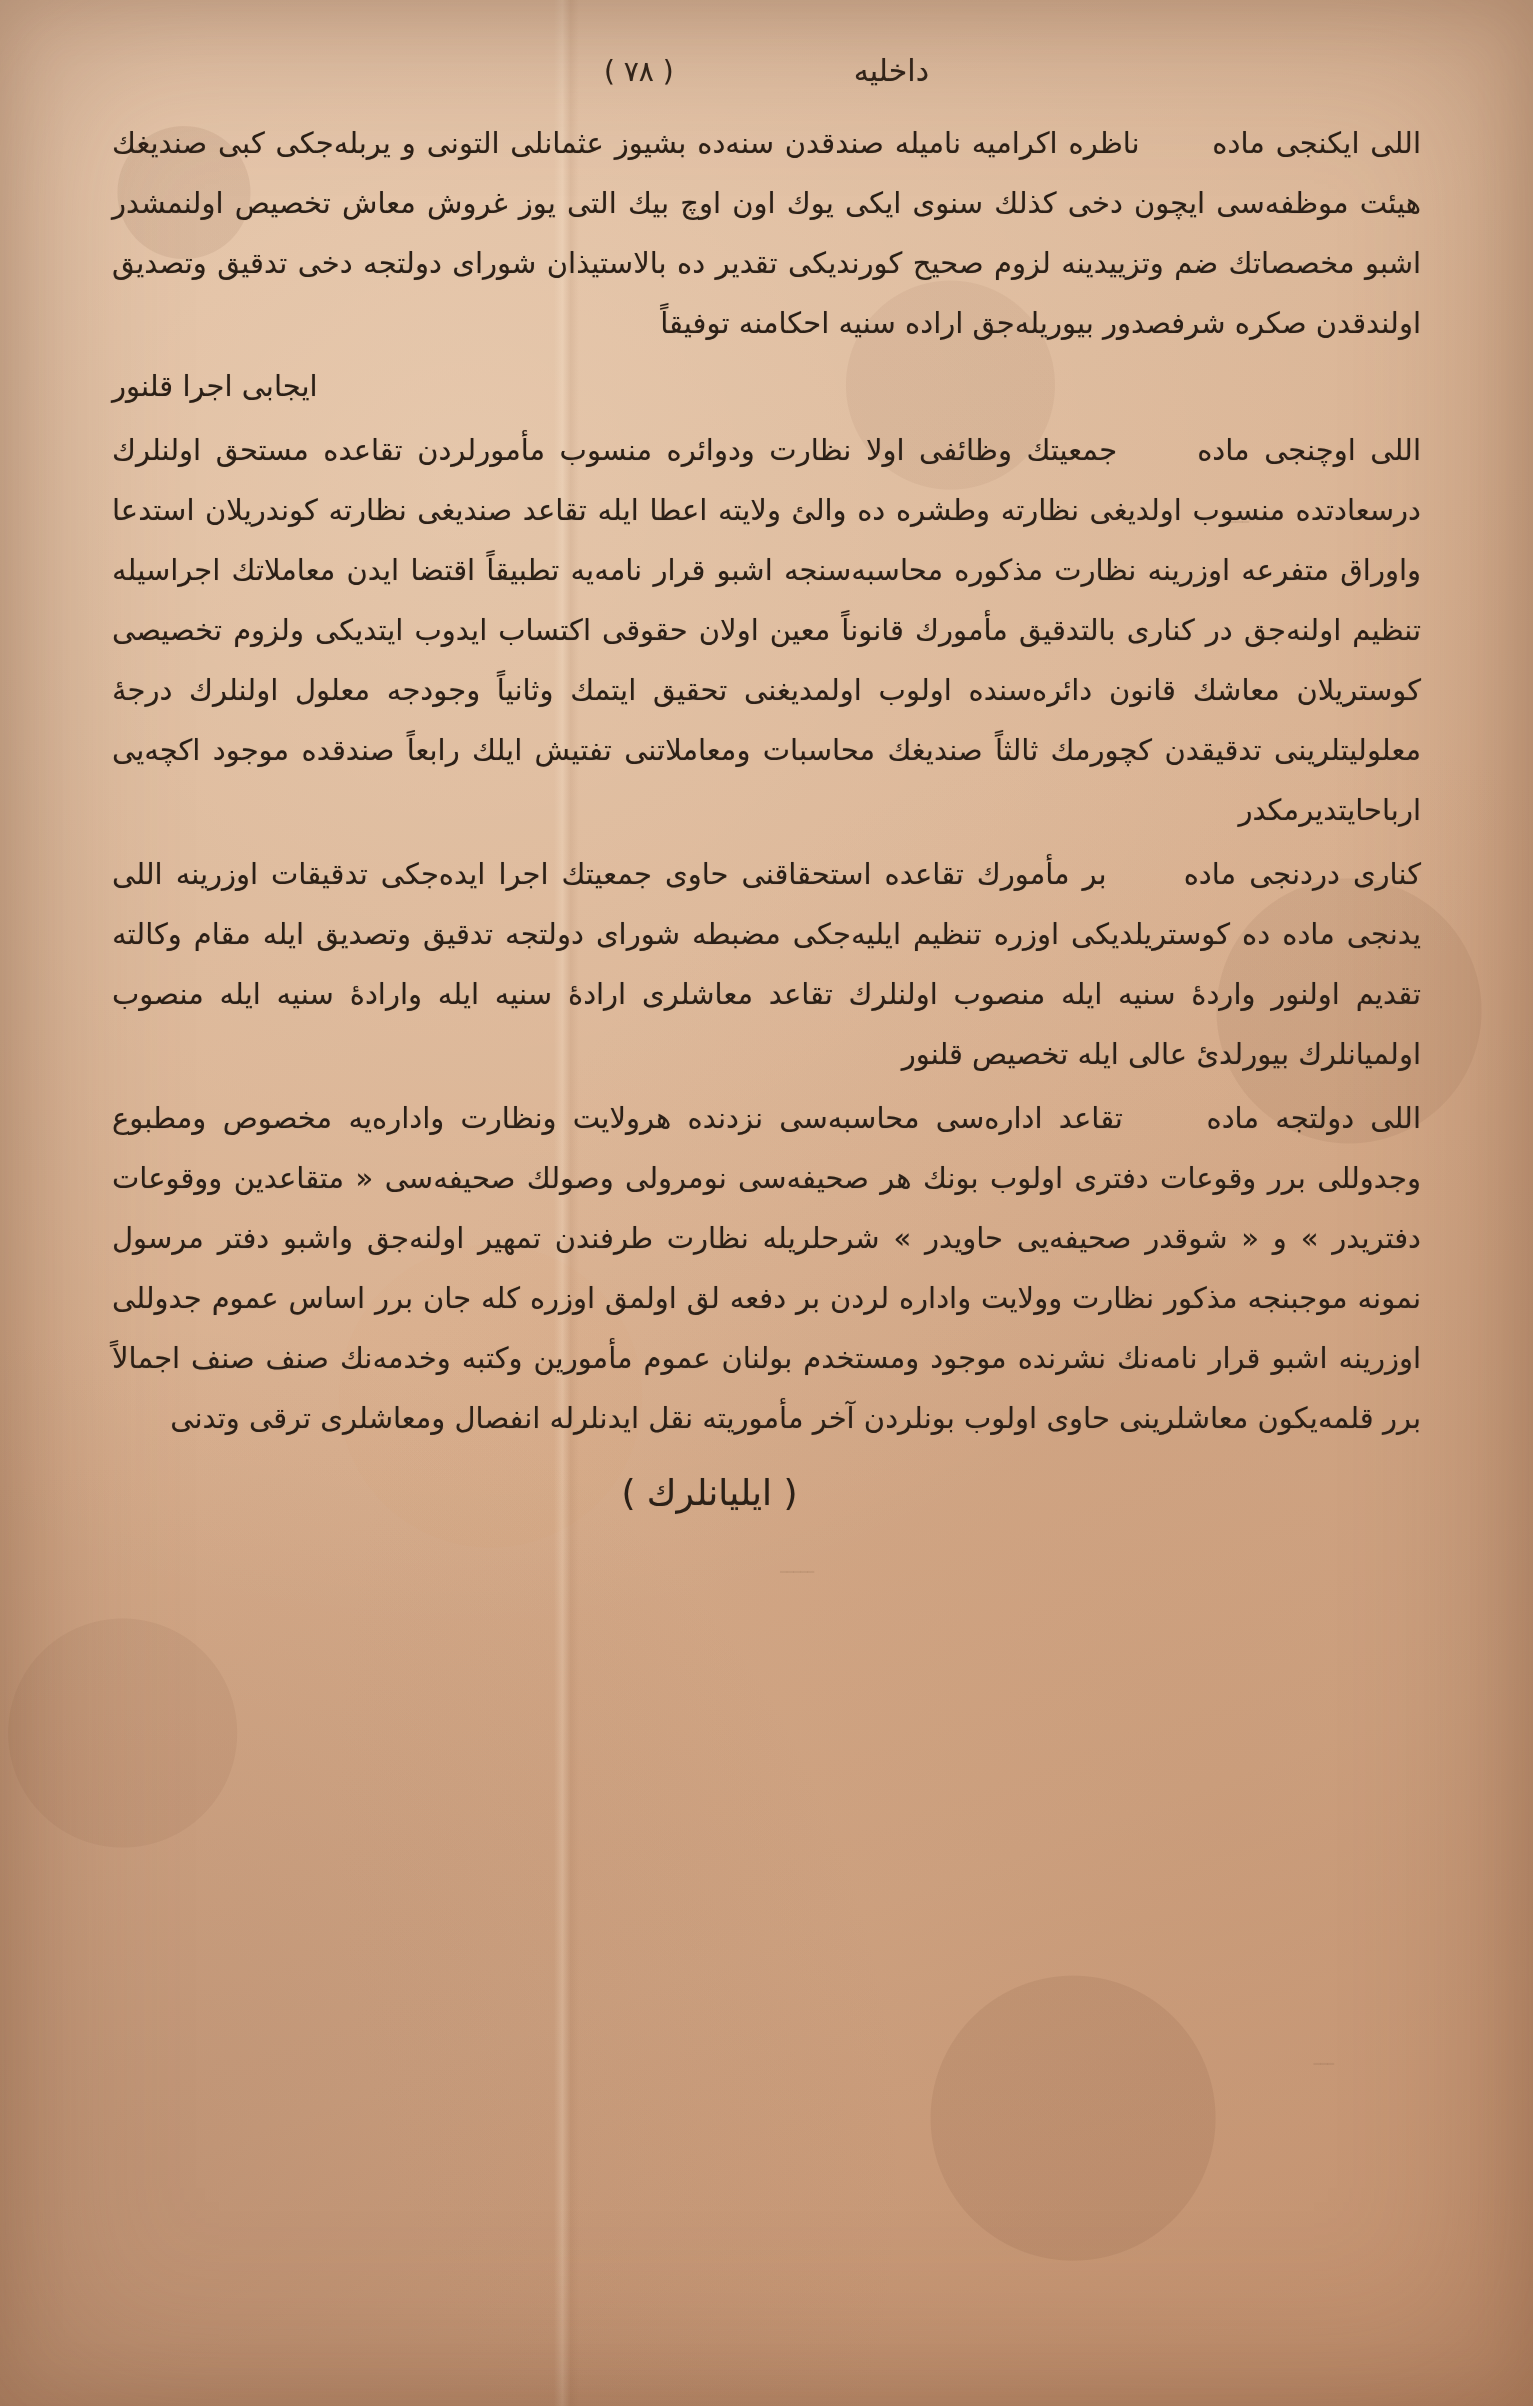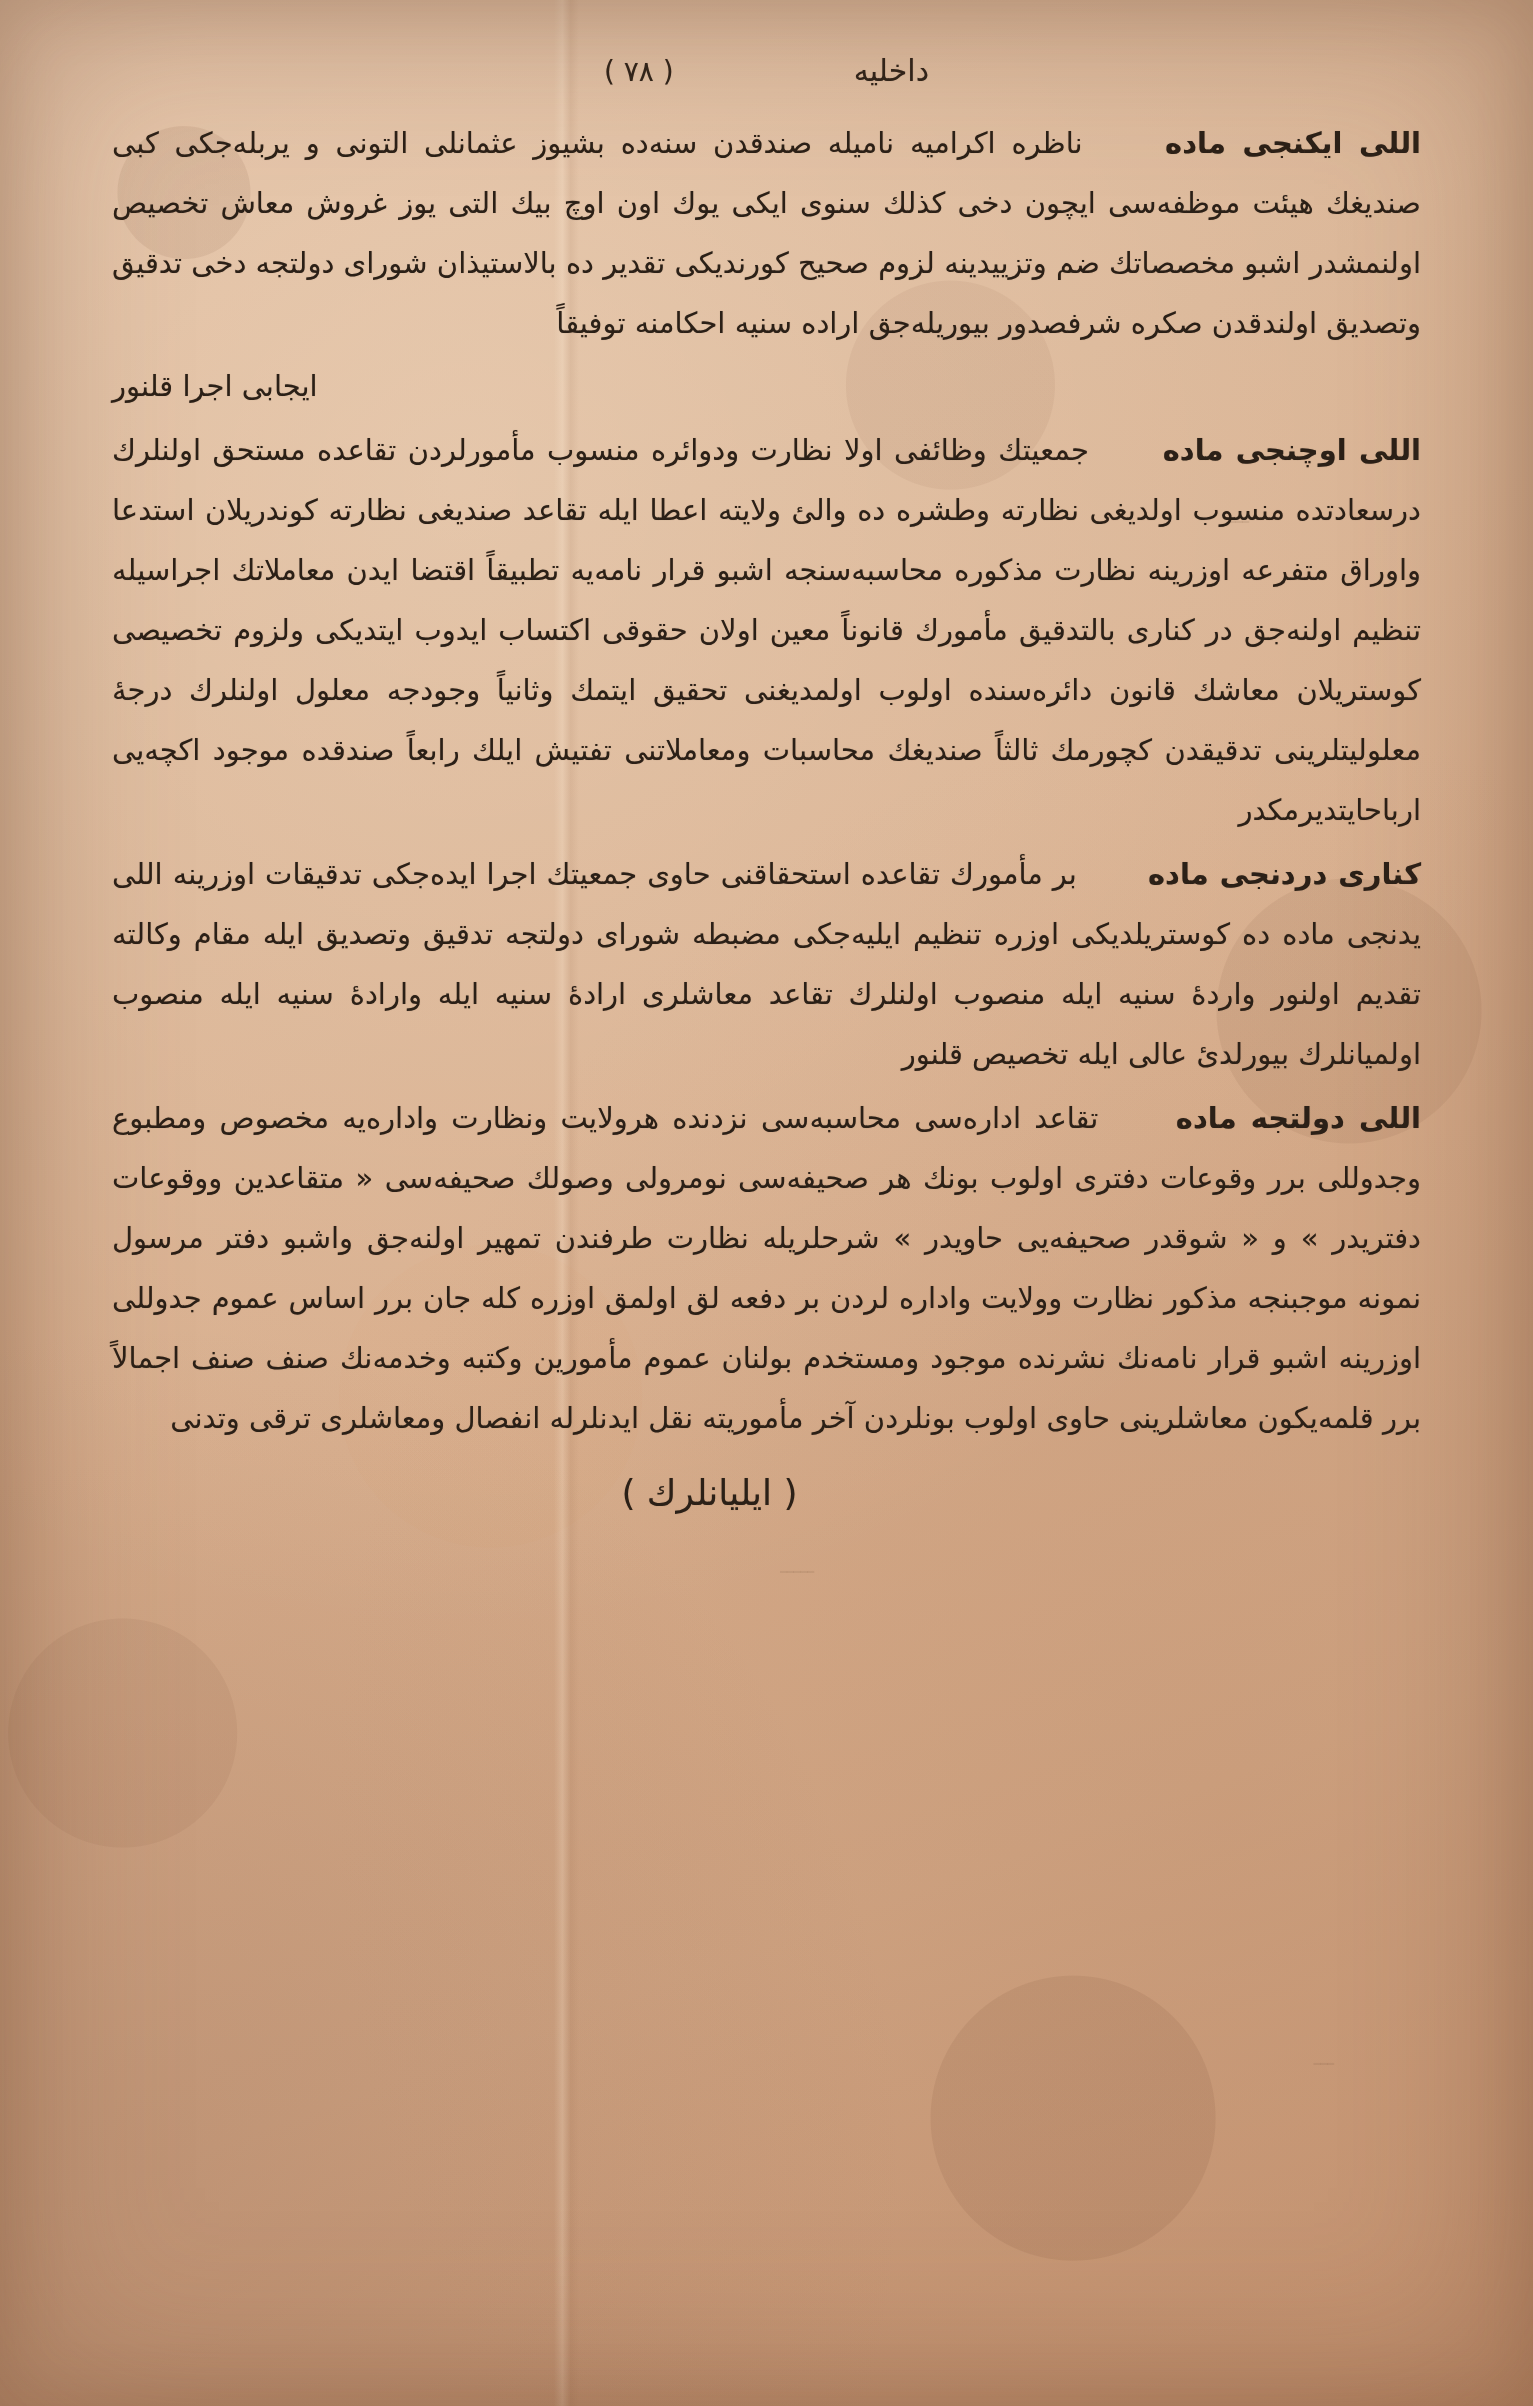--- a/index.html
+++ b/index.html
@@ -85,21 +85,20 @@
     line-height: 60px;
     color: #2b2017;
   }
   .para {
     margin: 0 0 3.8px 0;
     text-align: justify;
     text-justify: inter-word;
   }
   .para .marker {
     white-space: nowrap;
-    font-weight: bold;
   }
   .para .gap {
     display: inline-block;
     width: 51px;
   }
   .indent-line {
     display: block;
     text-align: left;
     padding-right: 79px;
   }

